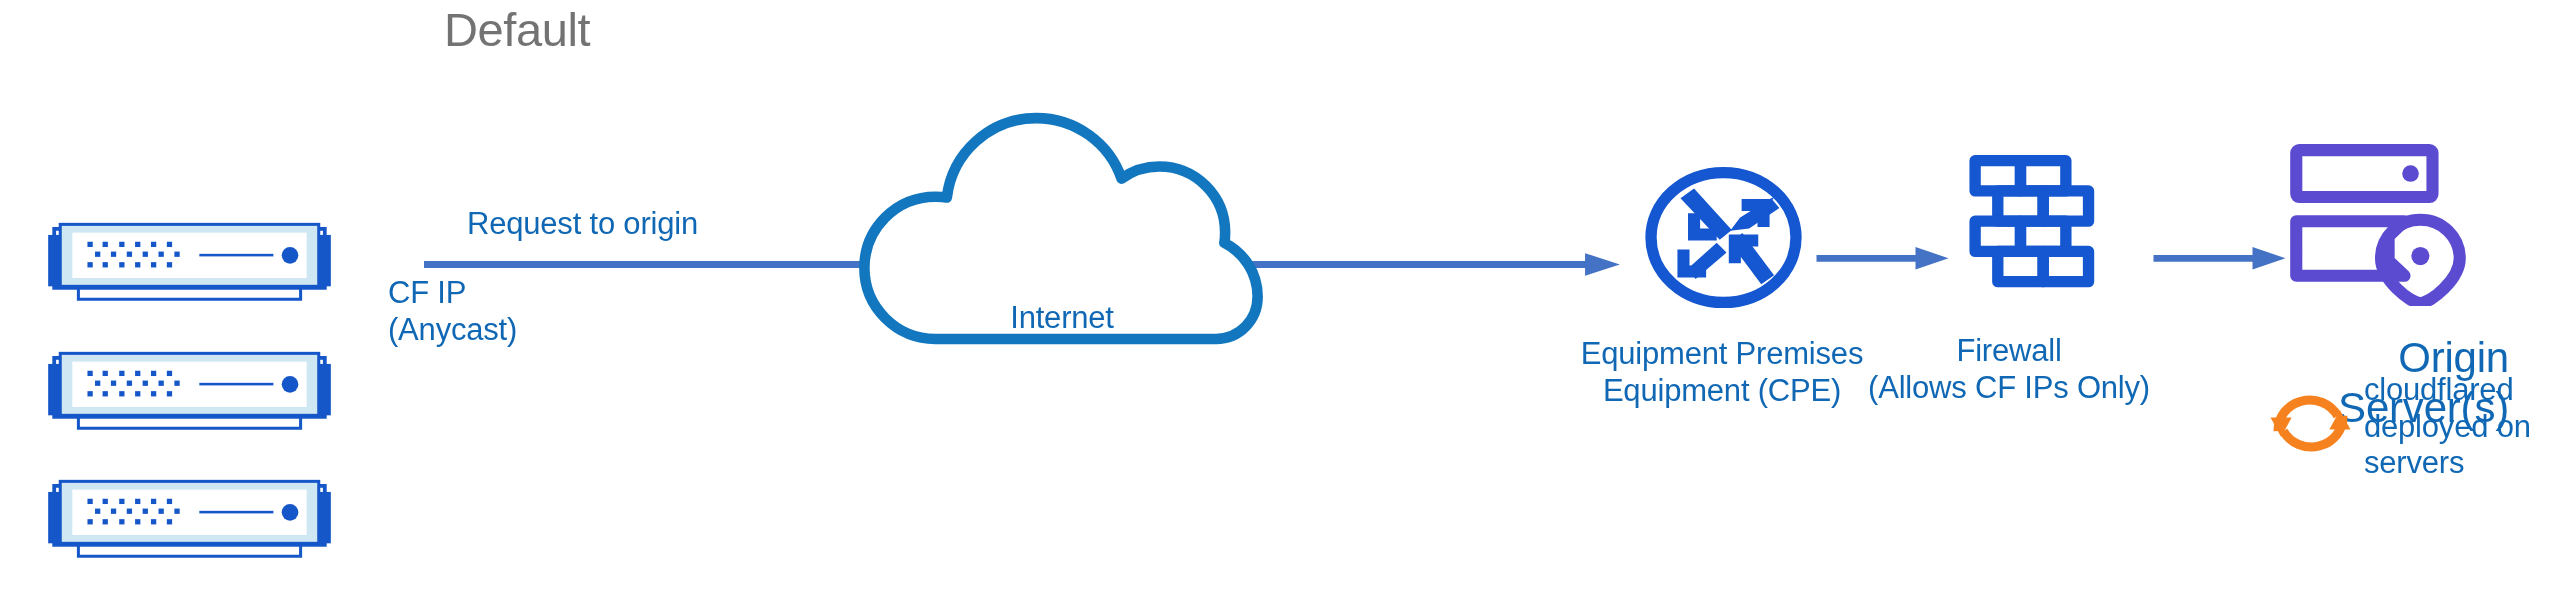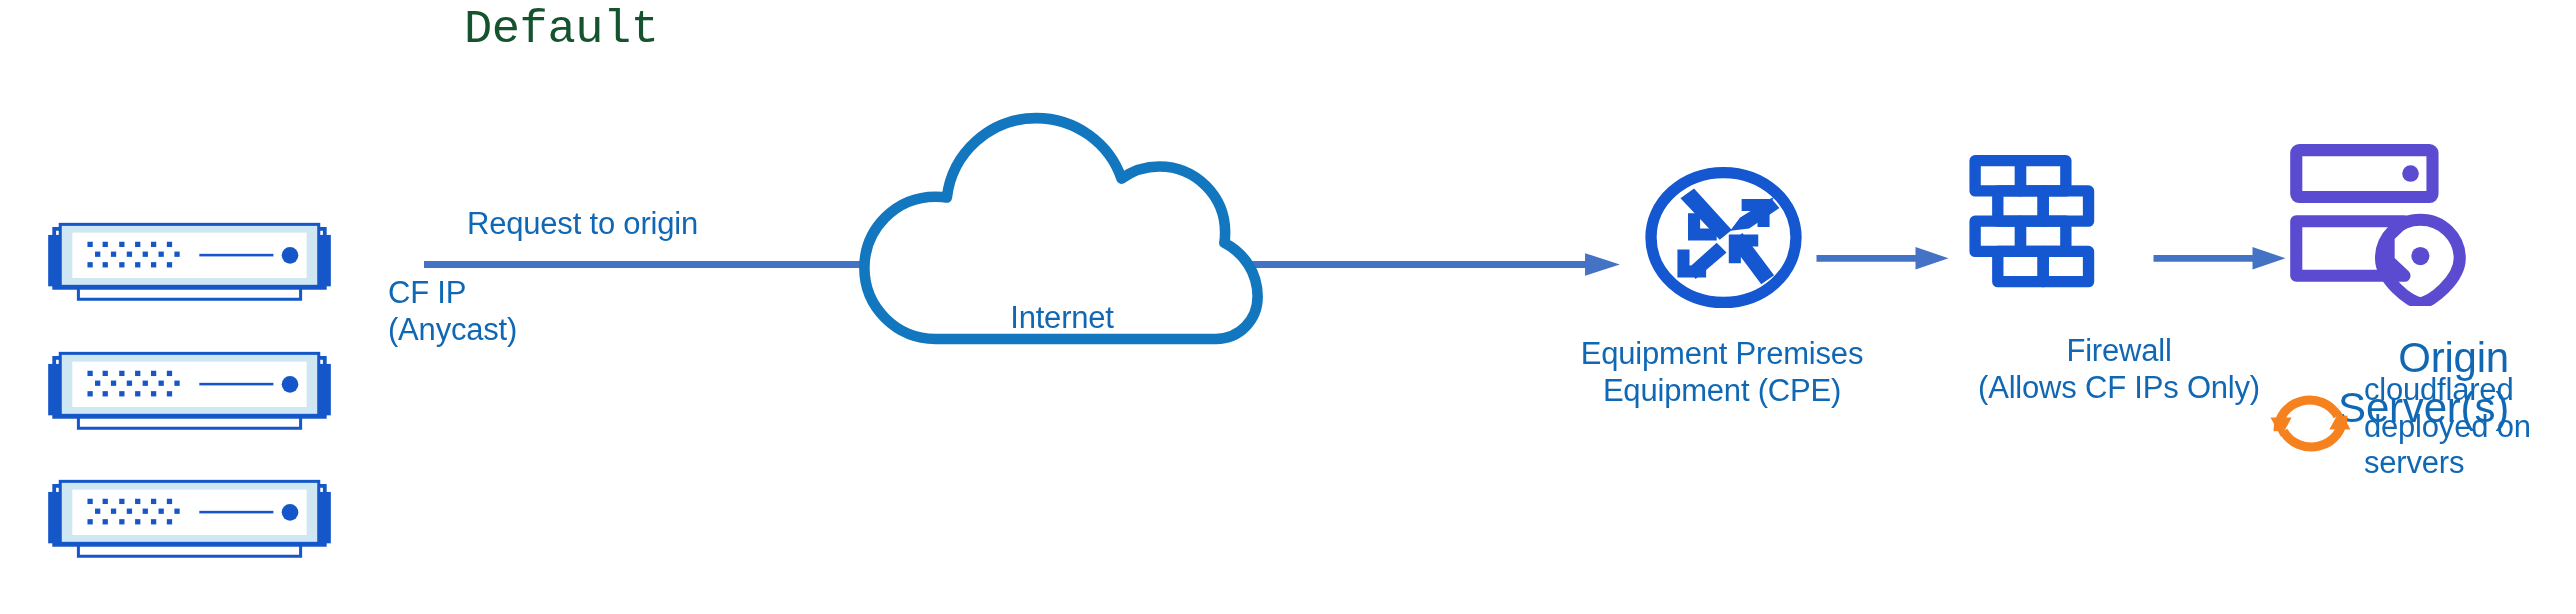--- a/index.html
+++ b/index.html
@@ -19,26 +19,25 @@
   .lbl{
     position:absolute;
     color:#1068b5;
     line-height:1.18;
     white-space:pre-line;
     letter-spacing:-0.2px;
   }
 
   
   #page-title{
-    left:464px;
+    left:444px;
     top:1.5px;
     font-size:47px;
-    color:#14532d;
+    color:#737373;
     letter-spacing:-0.4px;
-    font-family:Liberation Mono, monospace;
   }
 
   
   #cf-logo{
     position:absolute;
     left:35px;
     top:114px;
     width:303px;
     height:98px;
   }
@@ -120,21 +119,21 @@
   
   #firewall-icon{
     position:absolute;
     left:1960px;
     top:150px;
     width:155px;
     height:165px;
   }
   #firewall-icon svg{display:block;width:100%;height:100%;}
   #lbl-firewall{
-    left:1960px;
+    left:1850px;
     top:333px;
     width:318px;
     text-align:center;
     font-size:31px;
   }
 
   
   #flow-arrow-3{
     position:absolute;
     left:2153px;

